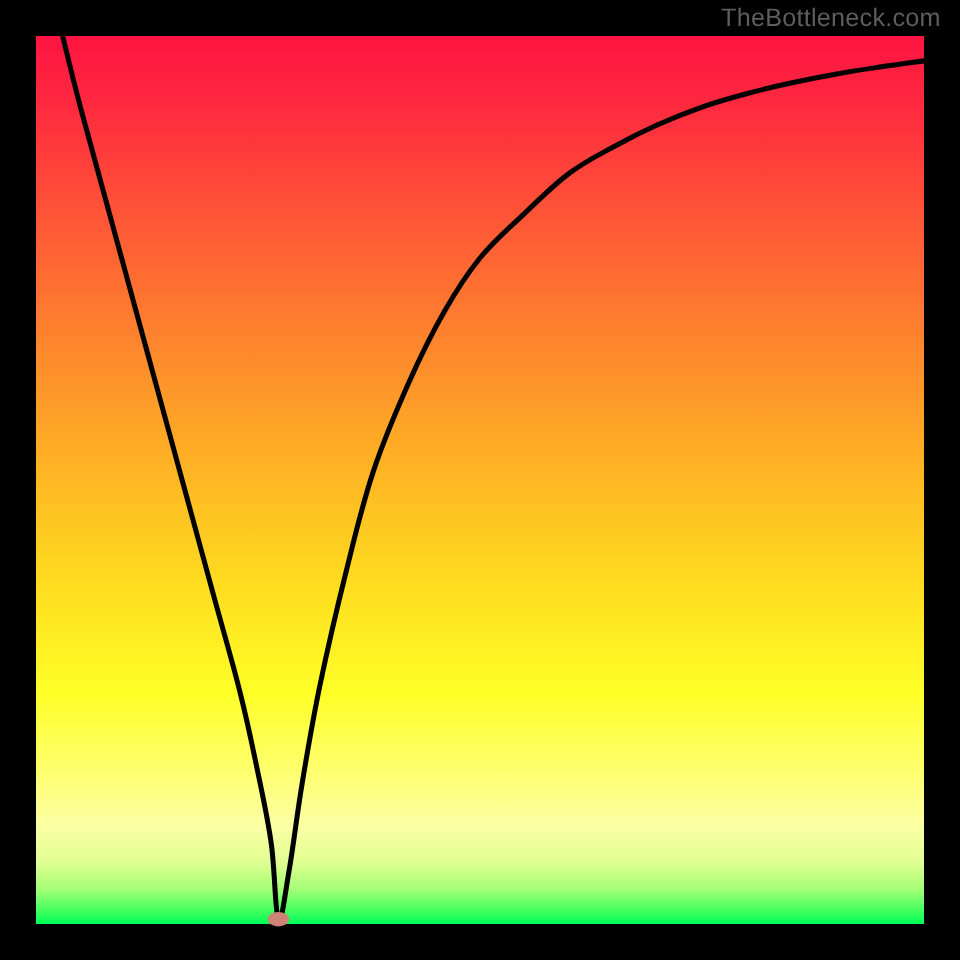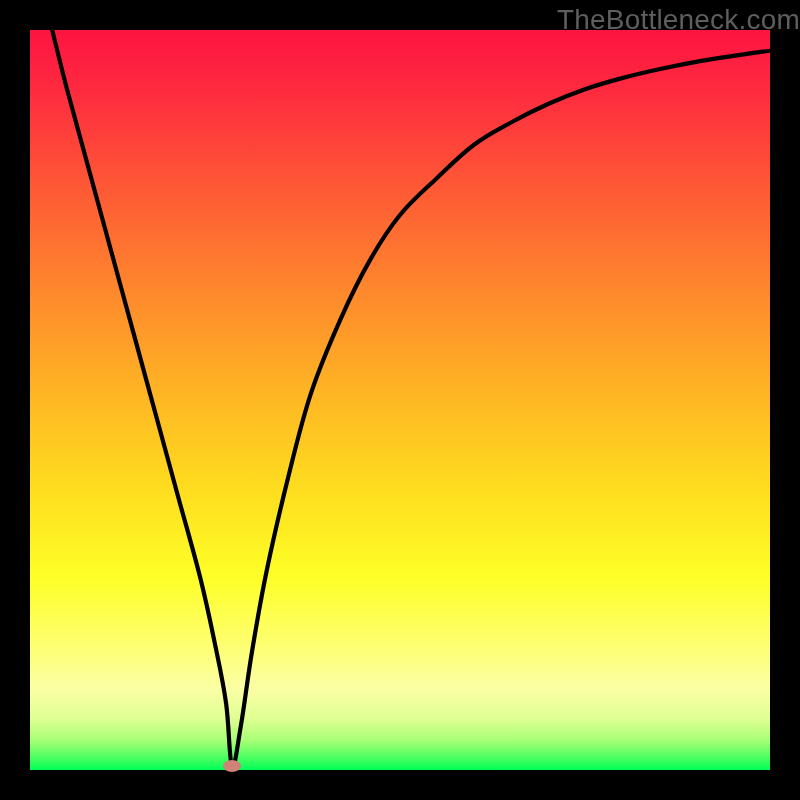--- a/index.html
+++ b/index.html
@@ -26,24 +26,24 @@
   }
   .curve-svg {
     width: 100%;
     height: 100%;
     position: absolute;
     left: 0;
     top: 0;
   }
   .watermark {
     position: absolute;
-    right: 0;
+    right: 16px;
     top: 4px;
     font-family: Arial, Helvetica, sans-serif;
-    font-size: 28px;
+    font-size: 21px;
     color: #5e5e5e;
     letter-spacing: 0.2px;
     font-weight: 400;
   }
   .marker {
     position: absolute;
     width: 18px;
     height: 12px;
     background: #cf8277;
     border-radius: 50%;

